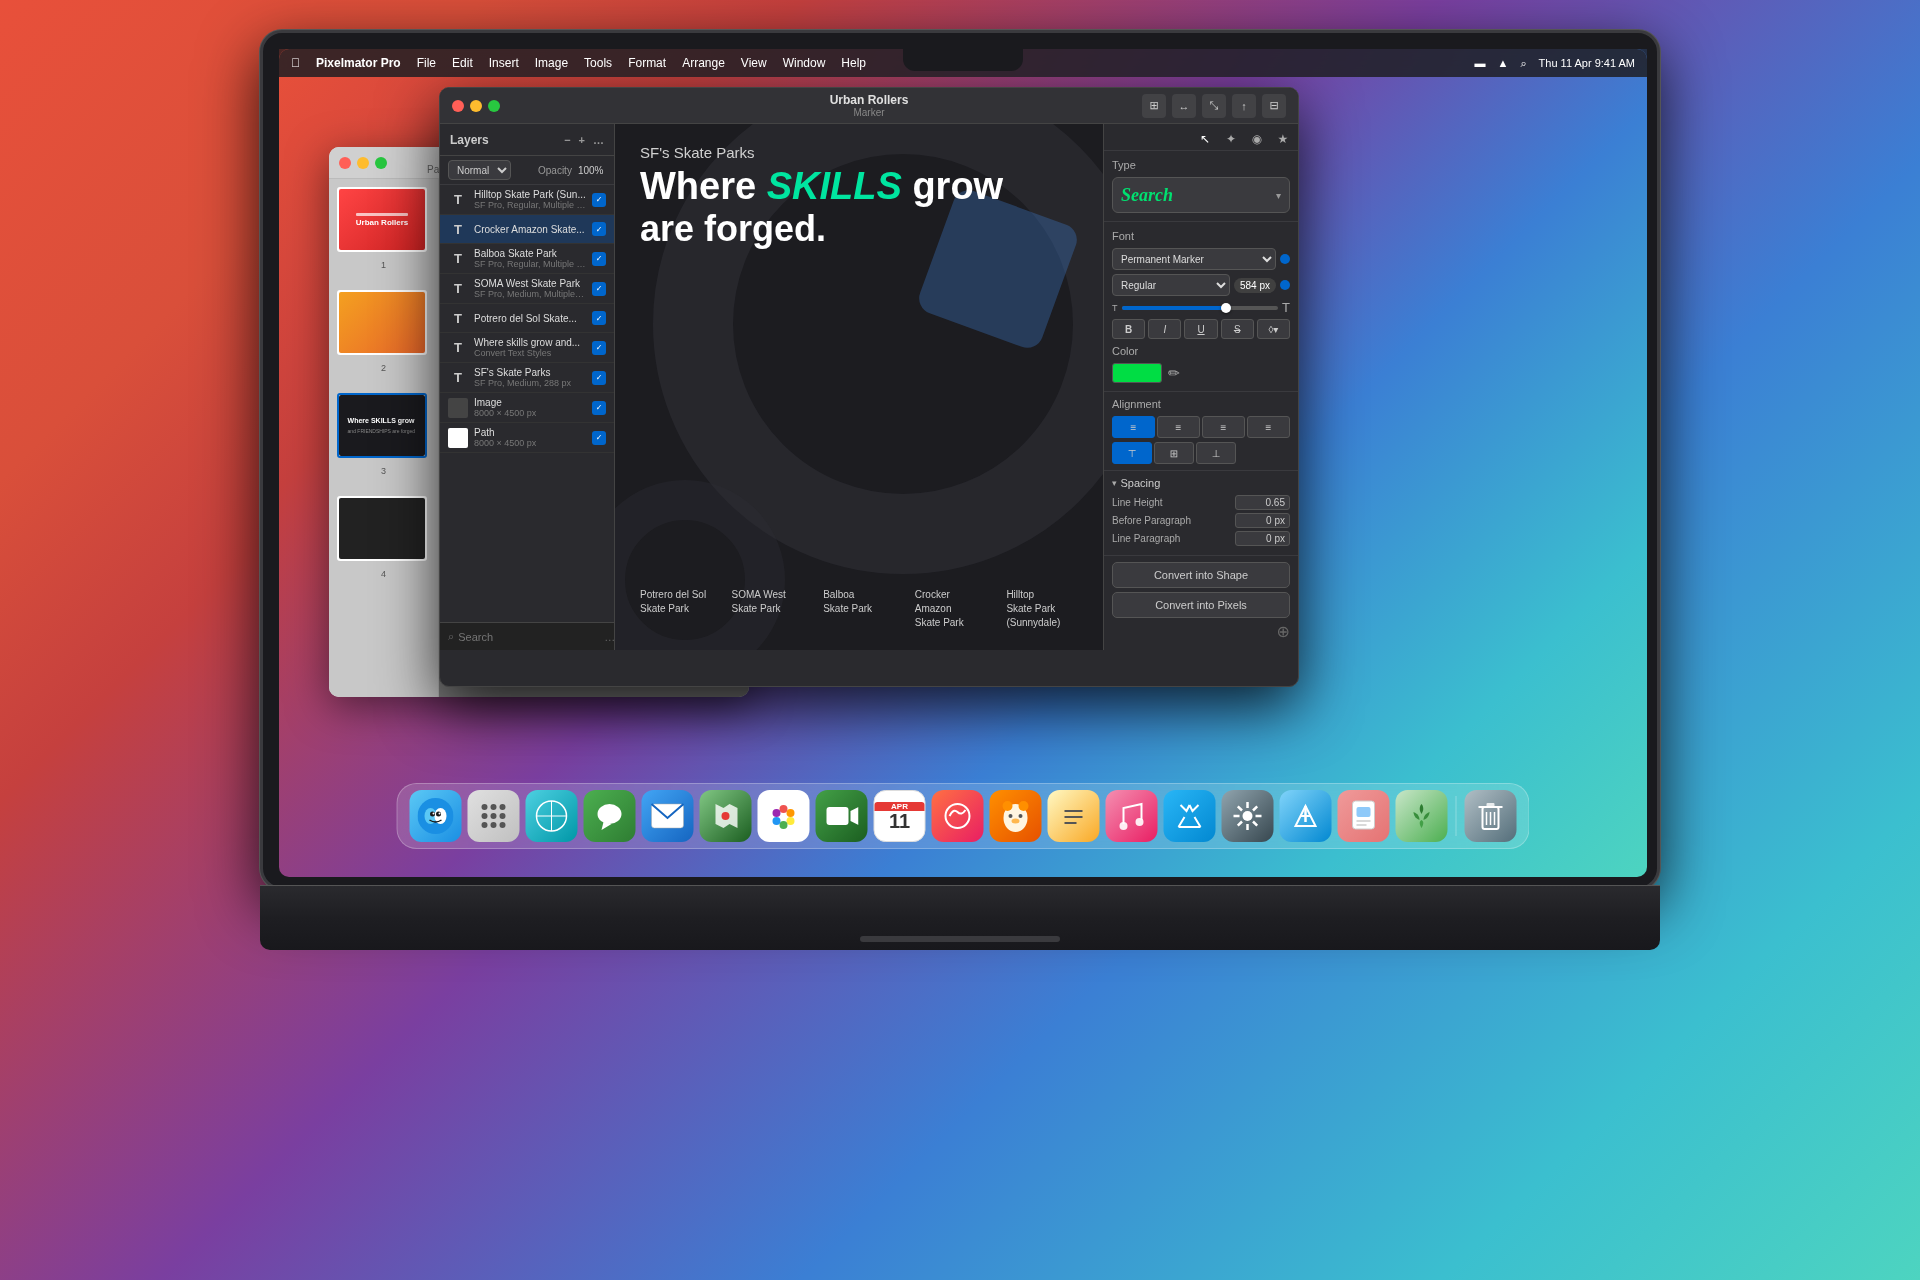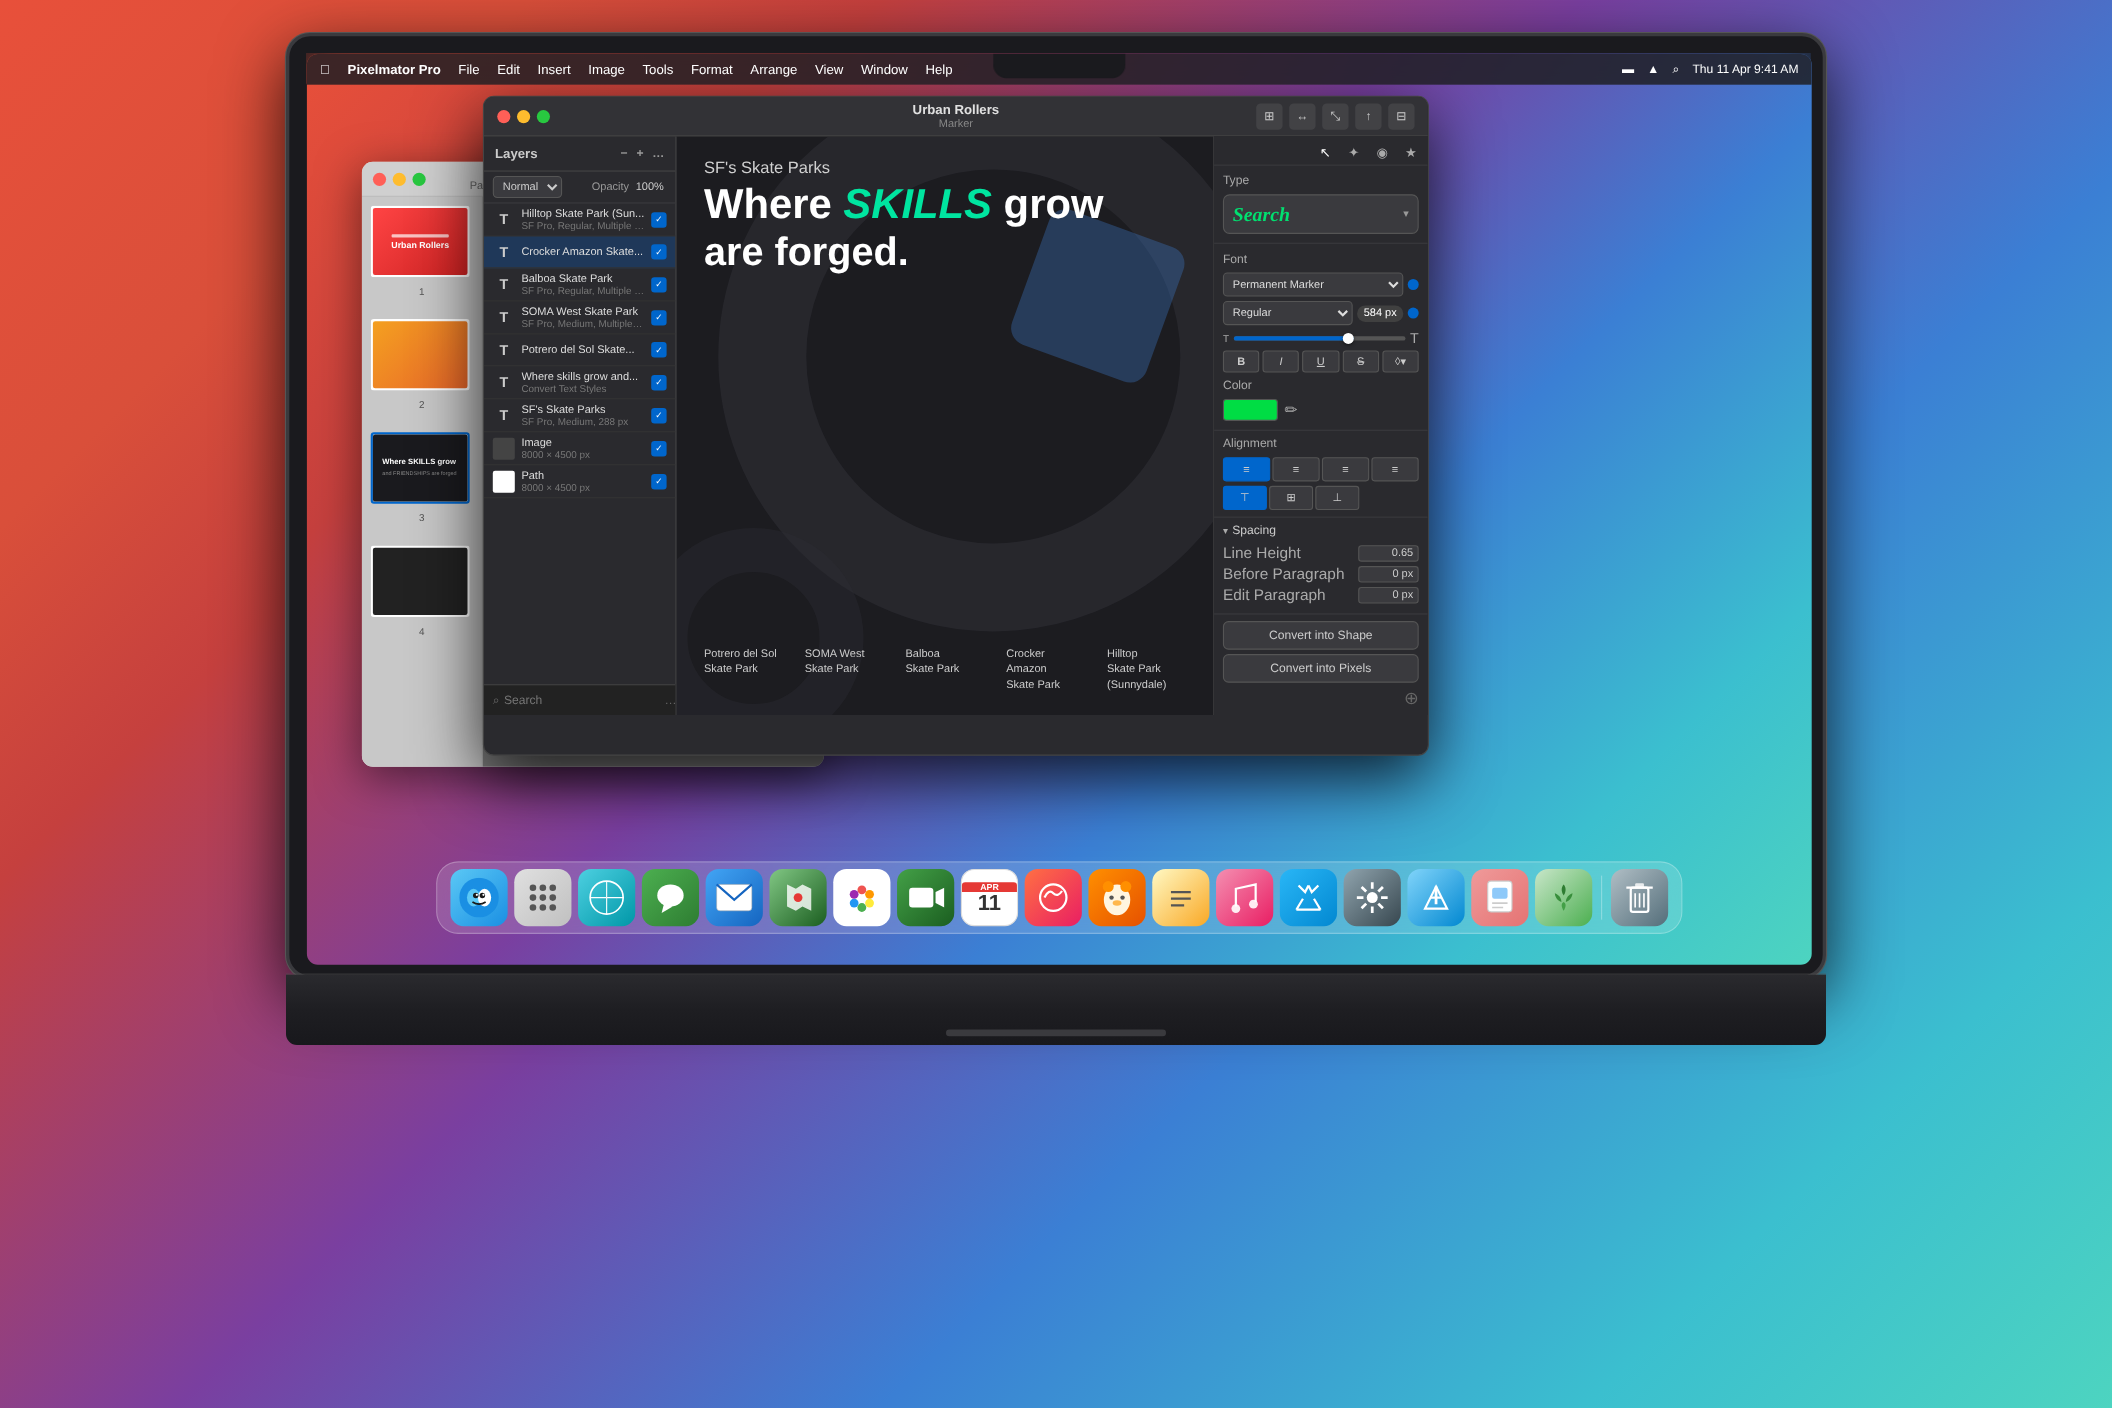--- a/index.html
+++ b/index.html
@@ -718,21 +718,21 @@
 
     .spacing-toggle-arrow { color: #aaa; font-size: 9px; }
 
     .spacing-row {
       display: flex;
       align-items: center;
       margin-bottom: 3px;
     }
 
     .spacing-label {
-      font-size: 14px;
+      font-size: 10px;
       color: #aaa;
       flex: 1;
     }
 
     .spacing-val {
       font-size: 10px;
       color: #ccc;
       background: #3a3a3e;
       border: 1px solid #555;
       border-radius: 3px;
@@ -1126,21 +1126,21 @@
                 </div>
                 <div class="spacing-row">
                   <span class="spacing-label">Line Height</span>
                   <input class="spacing-val" type="text" value="0.65" style="">
                 </div>
                 <div class="spacing-row">
                   <span class="spacing-label">Before Paragraph</span>
                   <input class="spacing-val" type="text" value="0 px" style="">
                 </div>
                 <div class="spacing-row">
-                  <span class="spacing-label">Edit Paragraph</span>
+                  <span class="spacing-label">Line Paragraph</span>
                   <input class="spacing-val" type="text" value="0 px" style="">
                 </div>
               </div>
 
               <div class="inspector-bottom">
                 <div class="convert-btn">Convert into Shape</div>
                 <div class="convert-btn">Convert into Pixels</div>
                 <div style="display:flex;justify-content:flex-end;margin-top:4px;">
                   <span style="font-size:16px;color:#666;">⊕</span>
                 </div>

